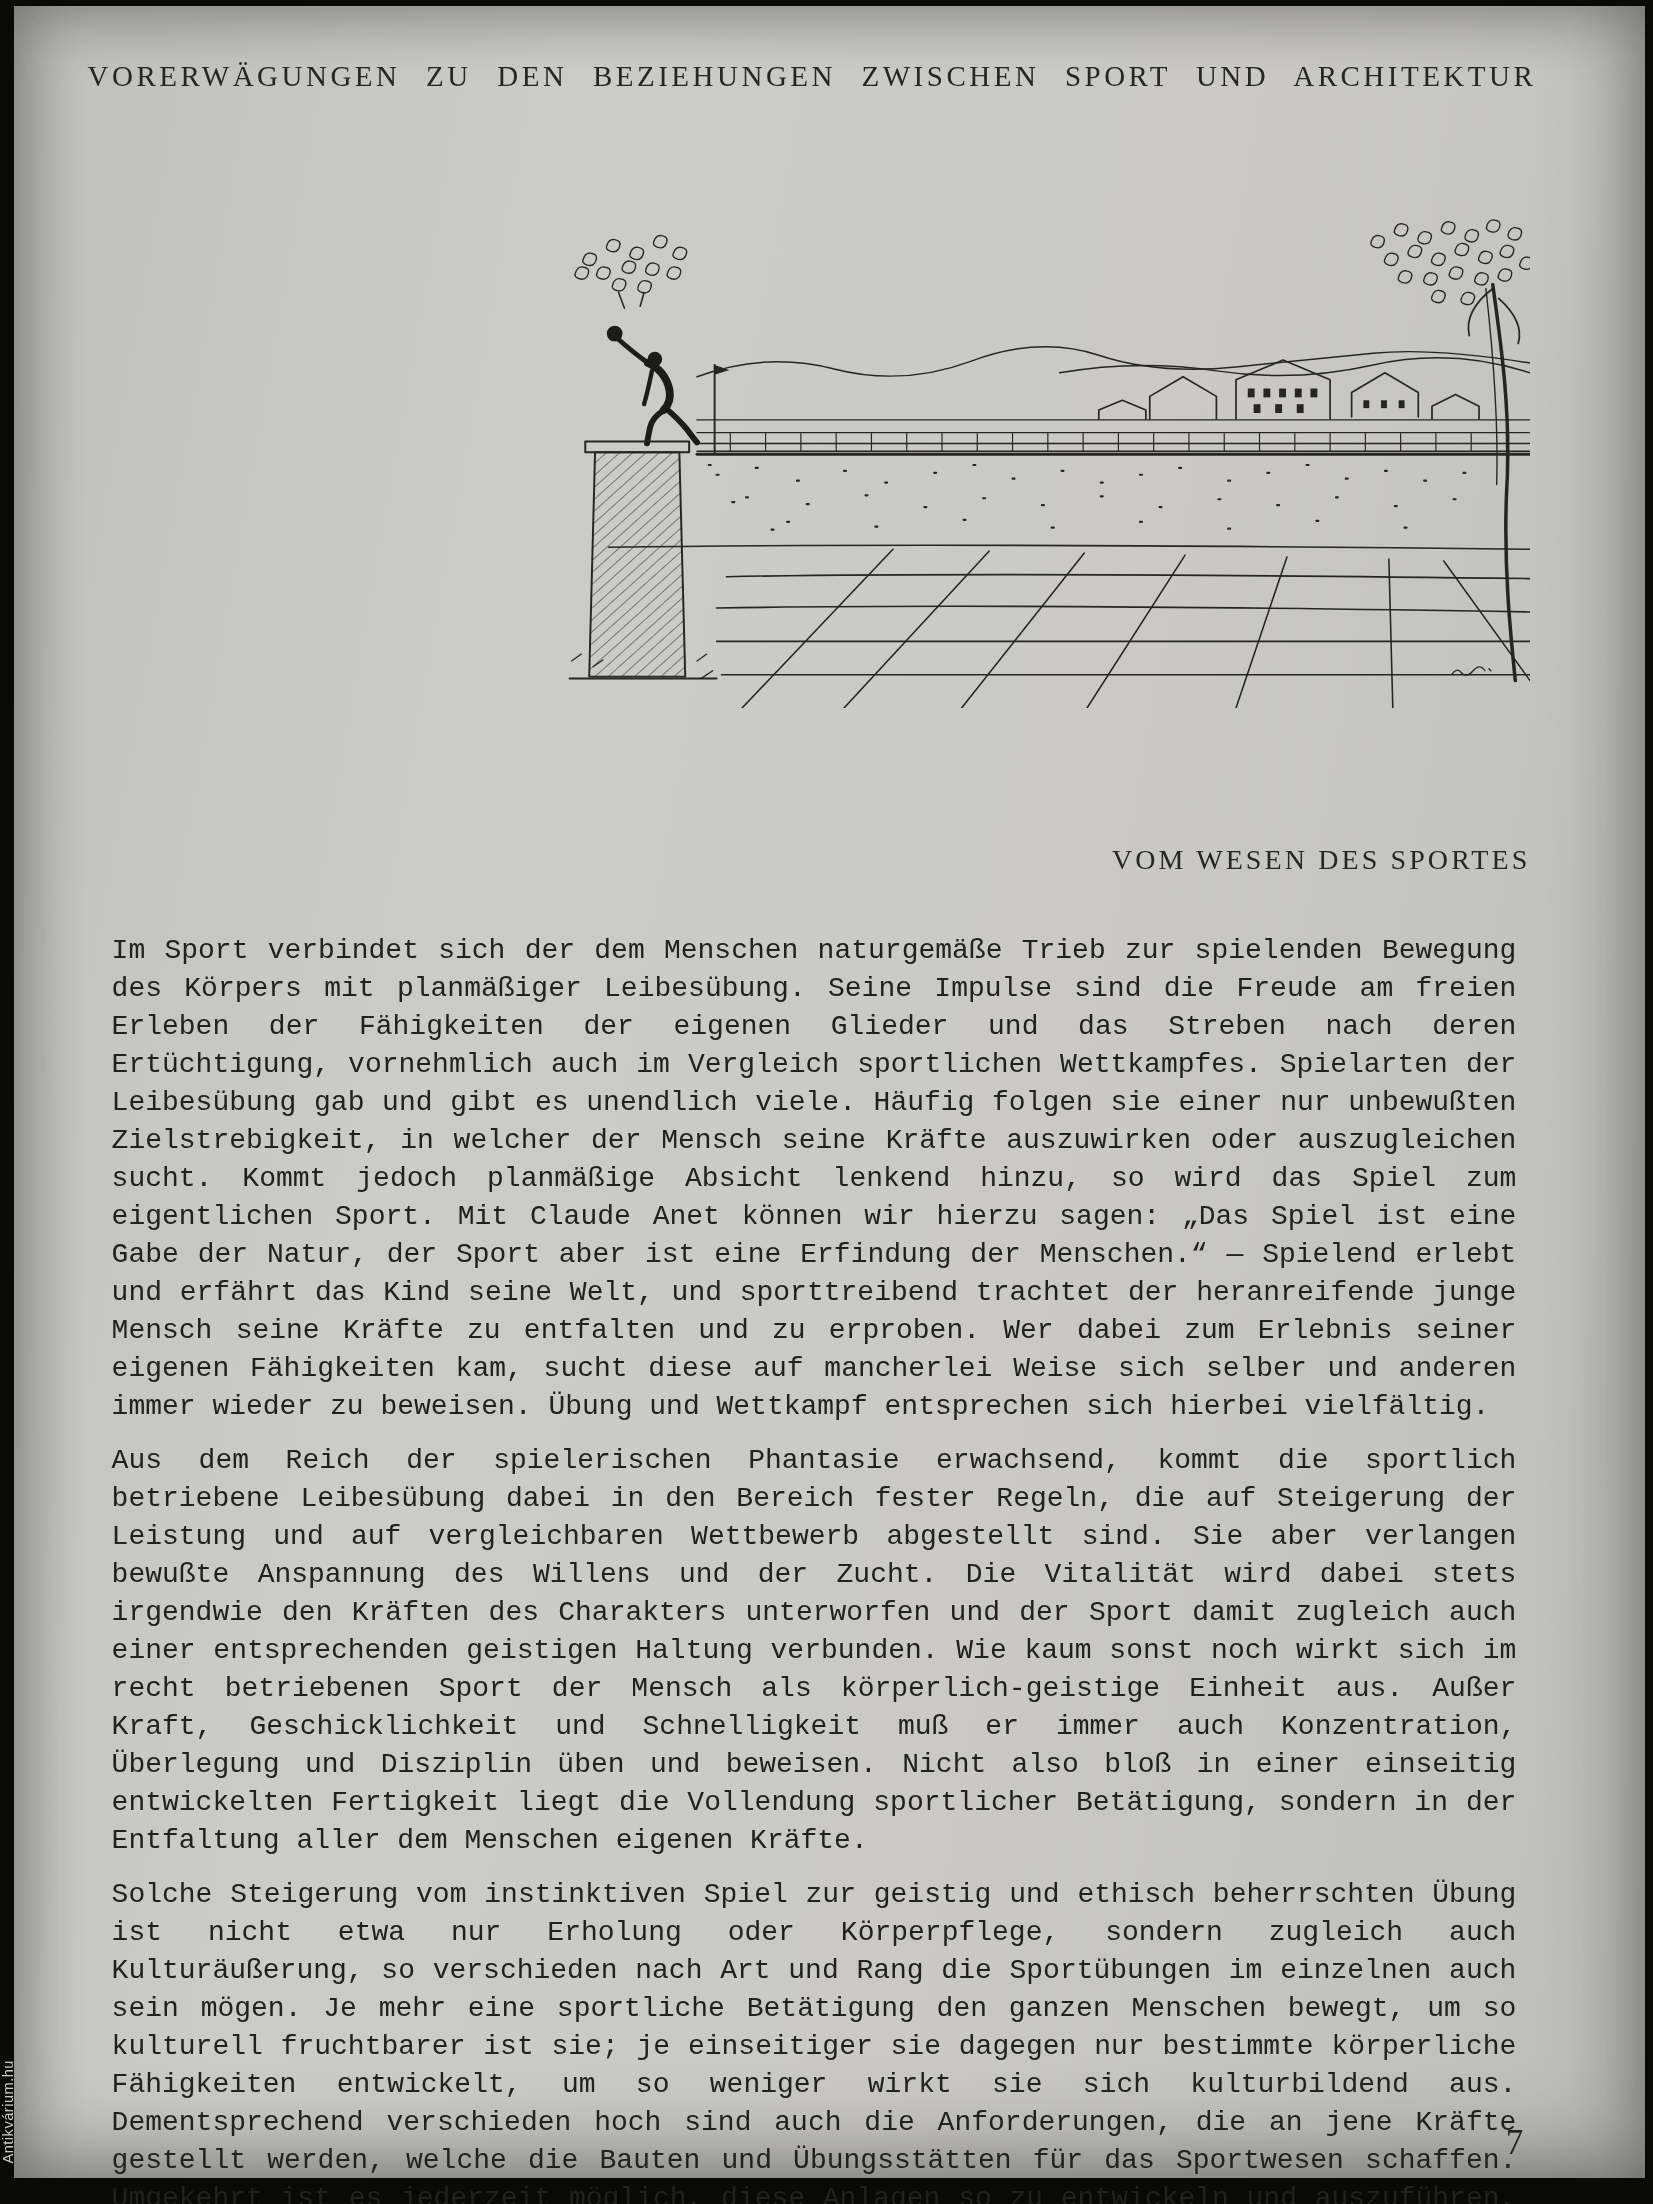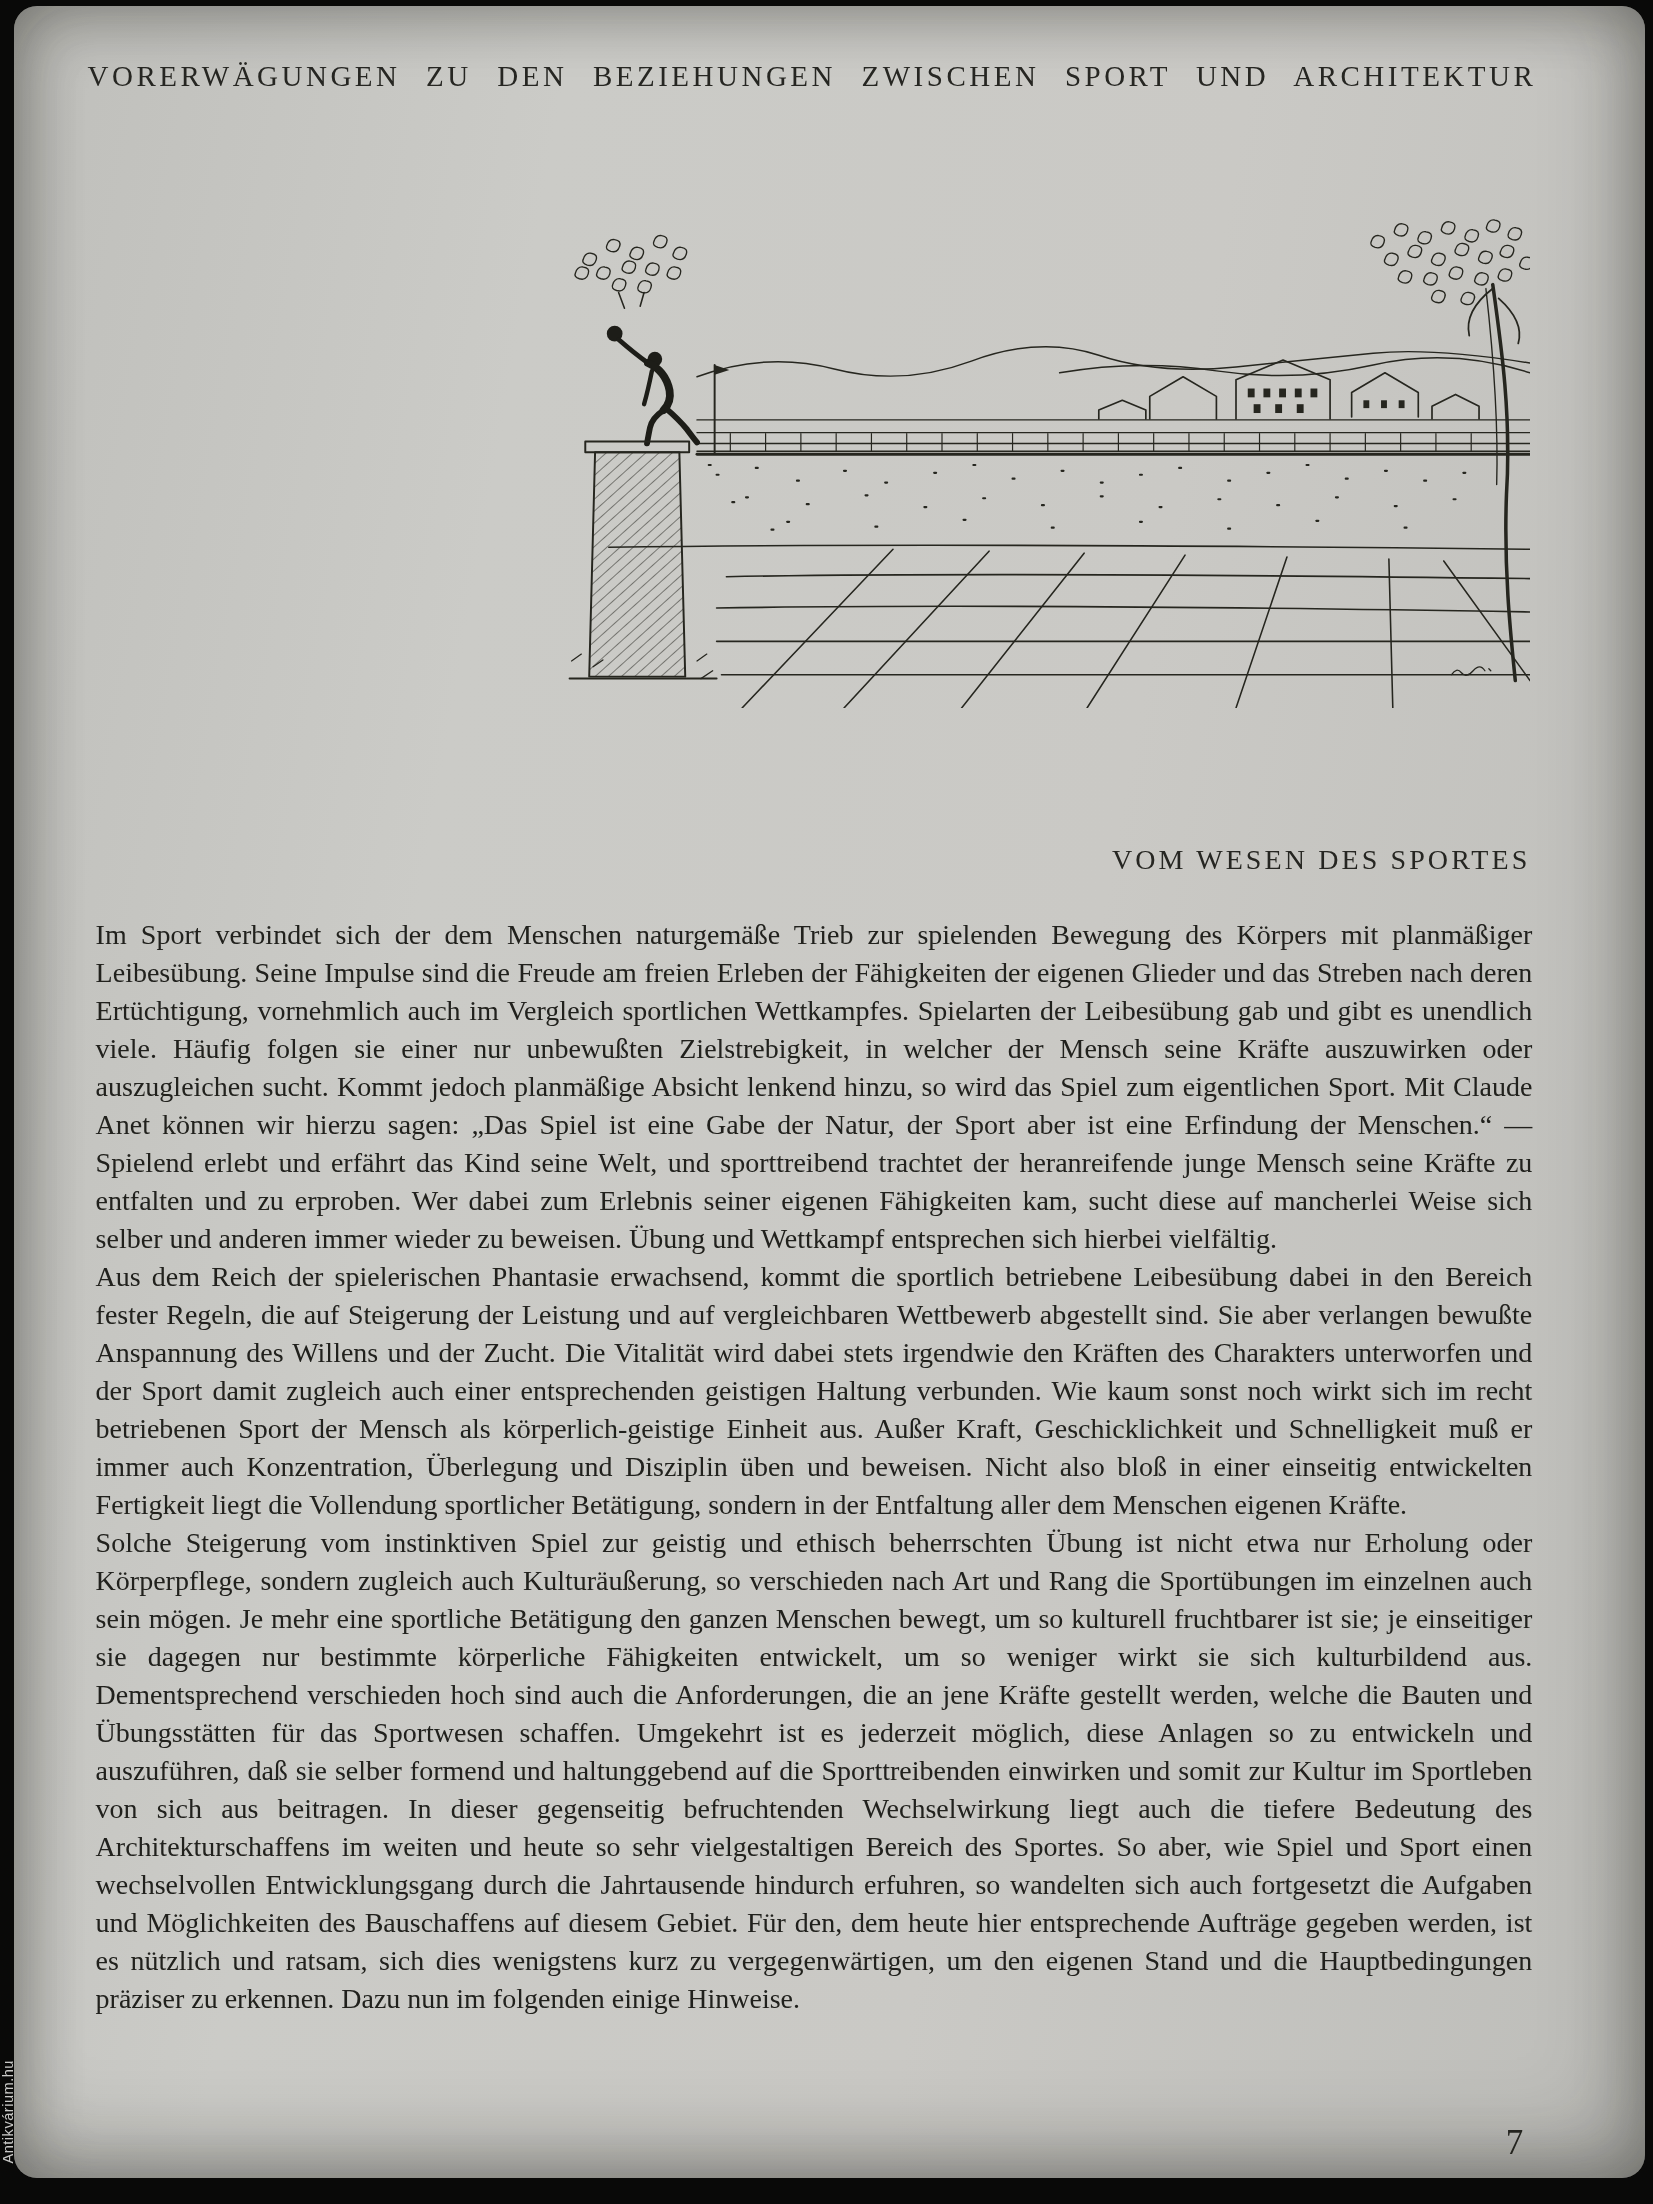--- a/index.html
+++ b/index.html
@@ -5,42 +5,41 @@
   html,body{margin:0;padding:0;}
   body{
     width:1654px;height:2205px;position:relative;overflow:hidden;
     background:#090908;
     font-family:"Liberation Serif","DejaVu Serif",serif;
   }
   .page{
     position:absolute;left:13.6px;top:5.8px;right:8.7px;bottom:27px;
     background:linear-gradient(100deg,#bfbfbb 0%,#cbcbc7 28%,#cac9c5 62%,#bdbdb9 100%);
     box-shadow:inset 0 0 68px rgba(20,20,16,.28), inset -23px -33px 87px rgba(20,20,16,.20), inset 15.5px 9.7px 58px rgba(20,20,16,.14);
-    border-radius:23px;
   }
   .title{
     position:absolute;left:74px;right:109px;top:54px;
     font-size:29px;letter-spacing:3.5px;color:#262622;
     text-align:justify;text-align-last:justify;-moz-text-align-last:justify;
     white-space:normal;
   }
   .illustration{
     position:absolute;left:536px;top:212px;width:980px;height:490px;
   }
   .illustration svg{width:100%;height:100%;}
   .section-heading{
     position:absolute;right:115px;top:838px;
     font-size:28px;letter-spacing:3.1px;color:#262622;font-family:Liberation Serif, serif;
   }
   .bodytext{
     position:absolute;left:82px;right:113px;top:910px;
     font-size:28px;line-height:38px;color:#21211d;
     text-align:justify;hyphens:auto;-webkit-hyphens:auto;
   }
-  .bodytext p{margin:0;}
+  .bodytext p{margin:16px;font-family:Liberation Mono, monospace;}
   .page-number{
     position:absolute;right:122px;bottom:15.5px;
     font-size:35px;color:#24241f;
   }
   .watermark{
     position:absolute;left:0px;bottom:41px;z-index:5;
     writing-mode:vertical-rl;transform:rotate(180deg);
     font-family:"Liberation Sans","DejaVu Sans",sans-serif;
     font-size:14.6px;color:#ececea;opacity:.85;letter-spacing:0.5px;
   }

